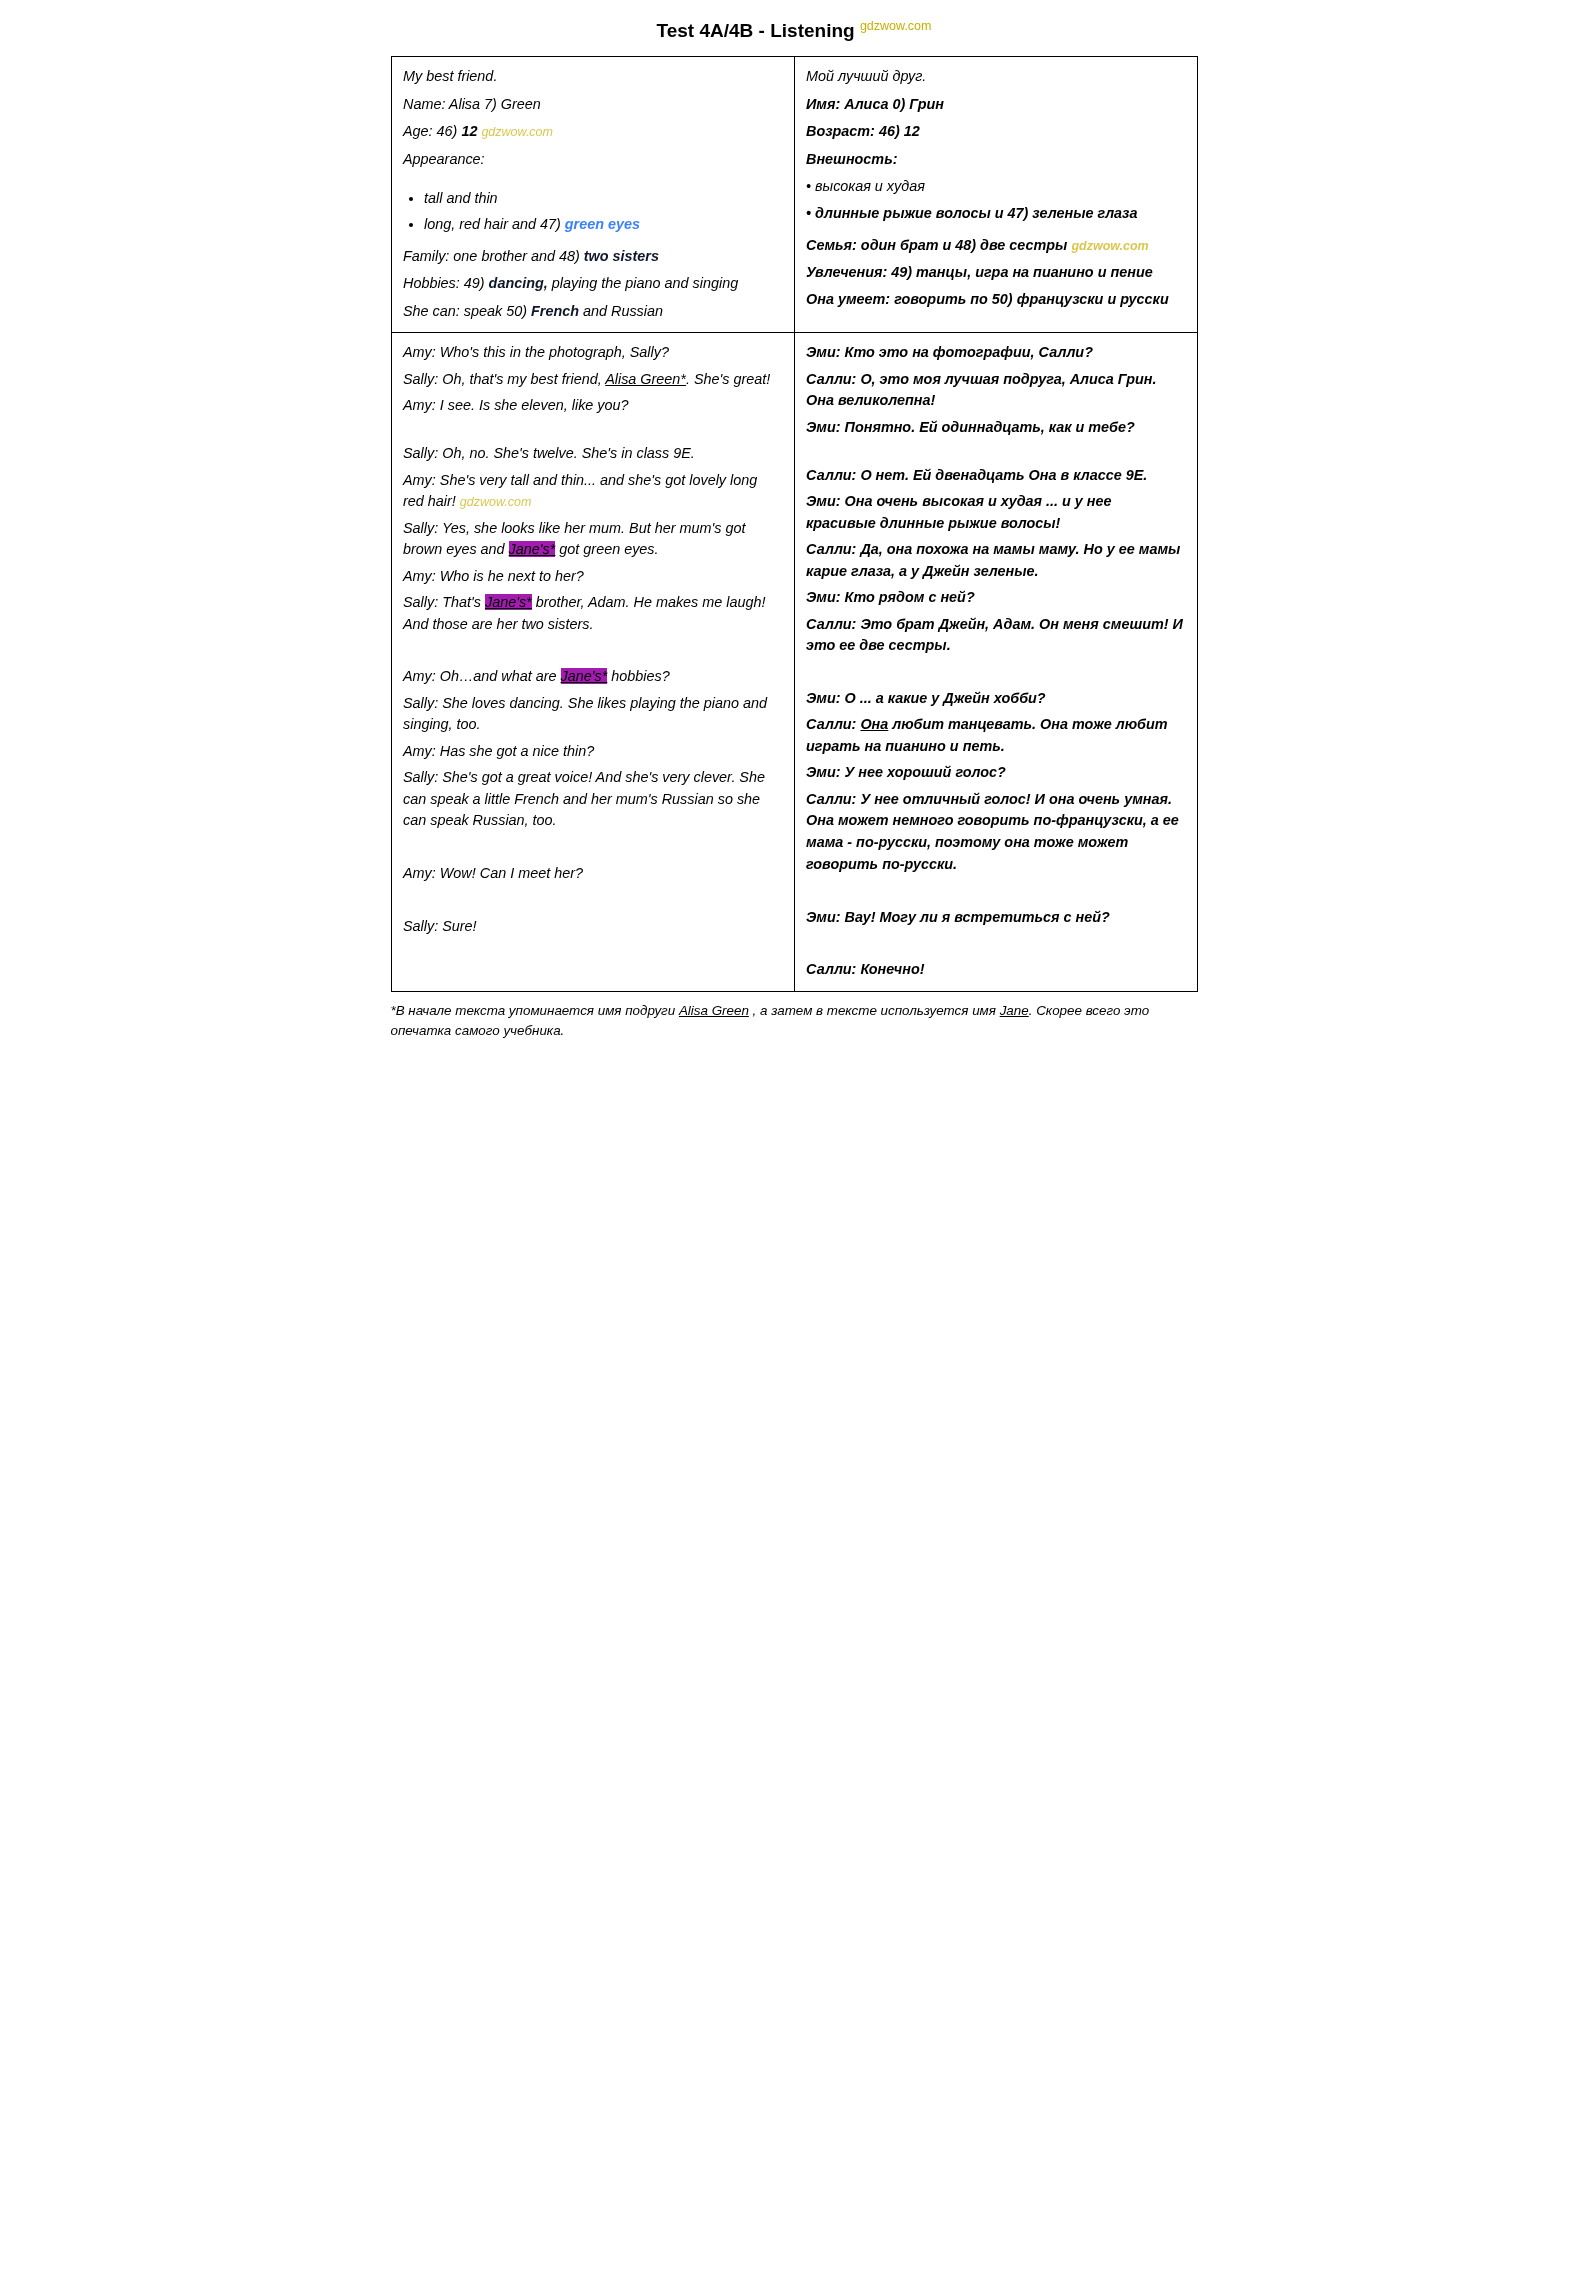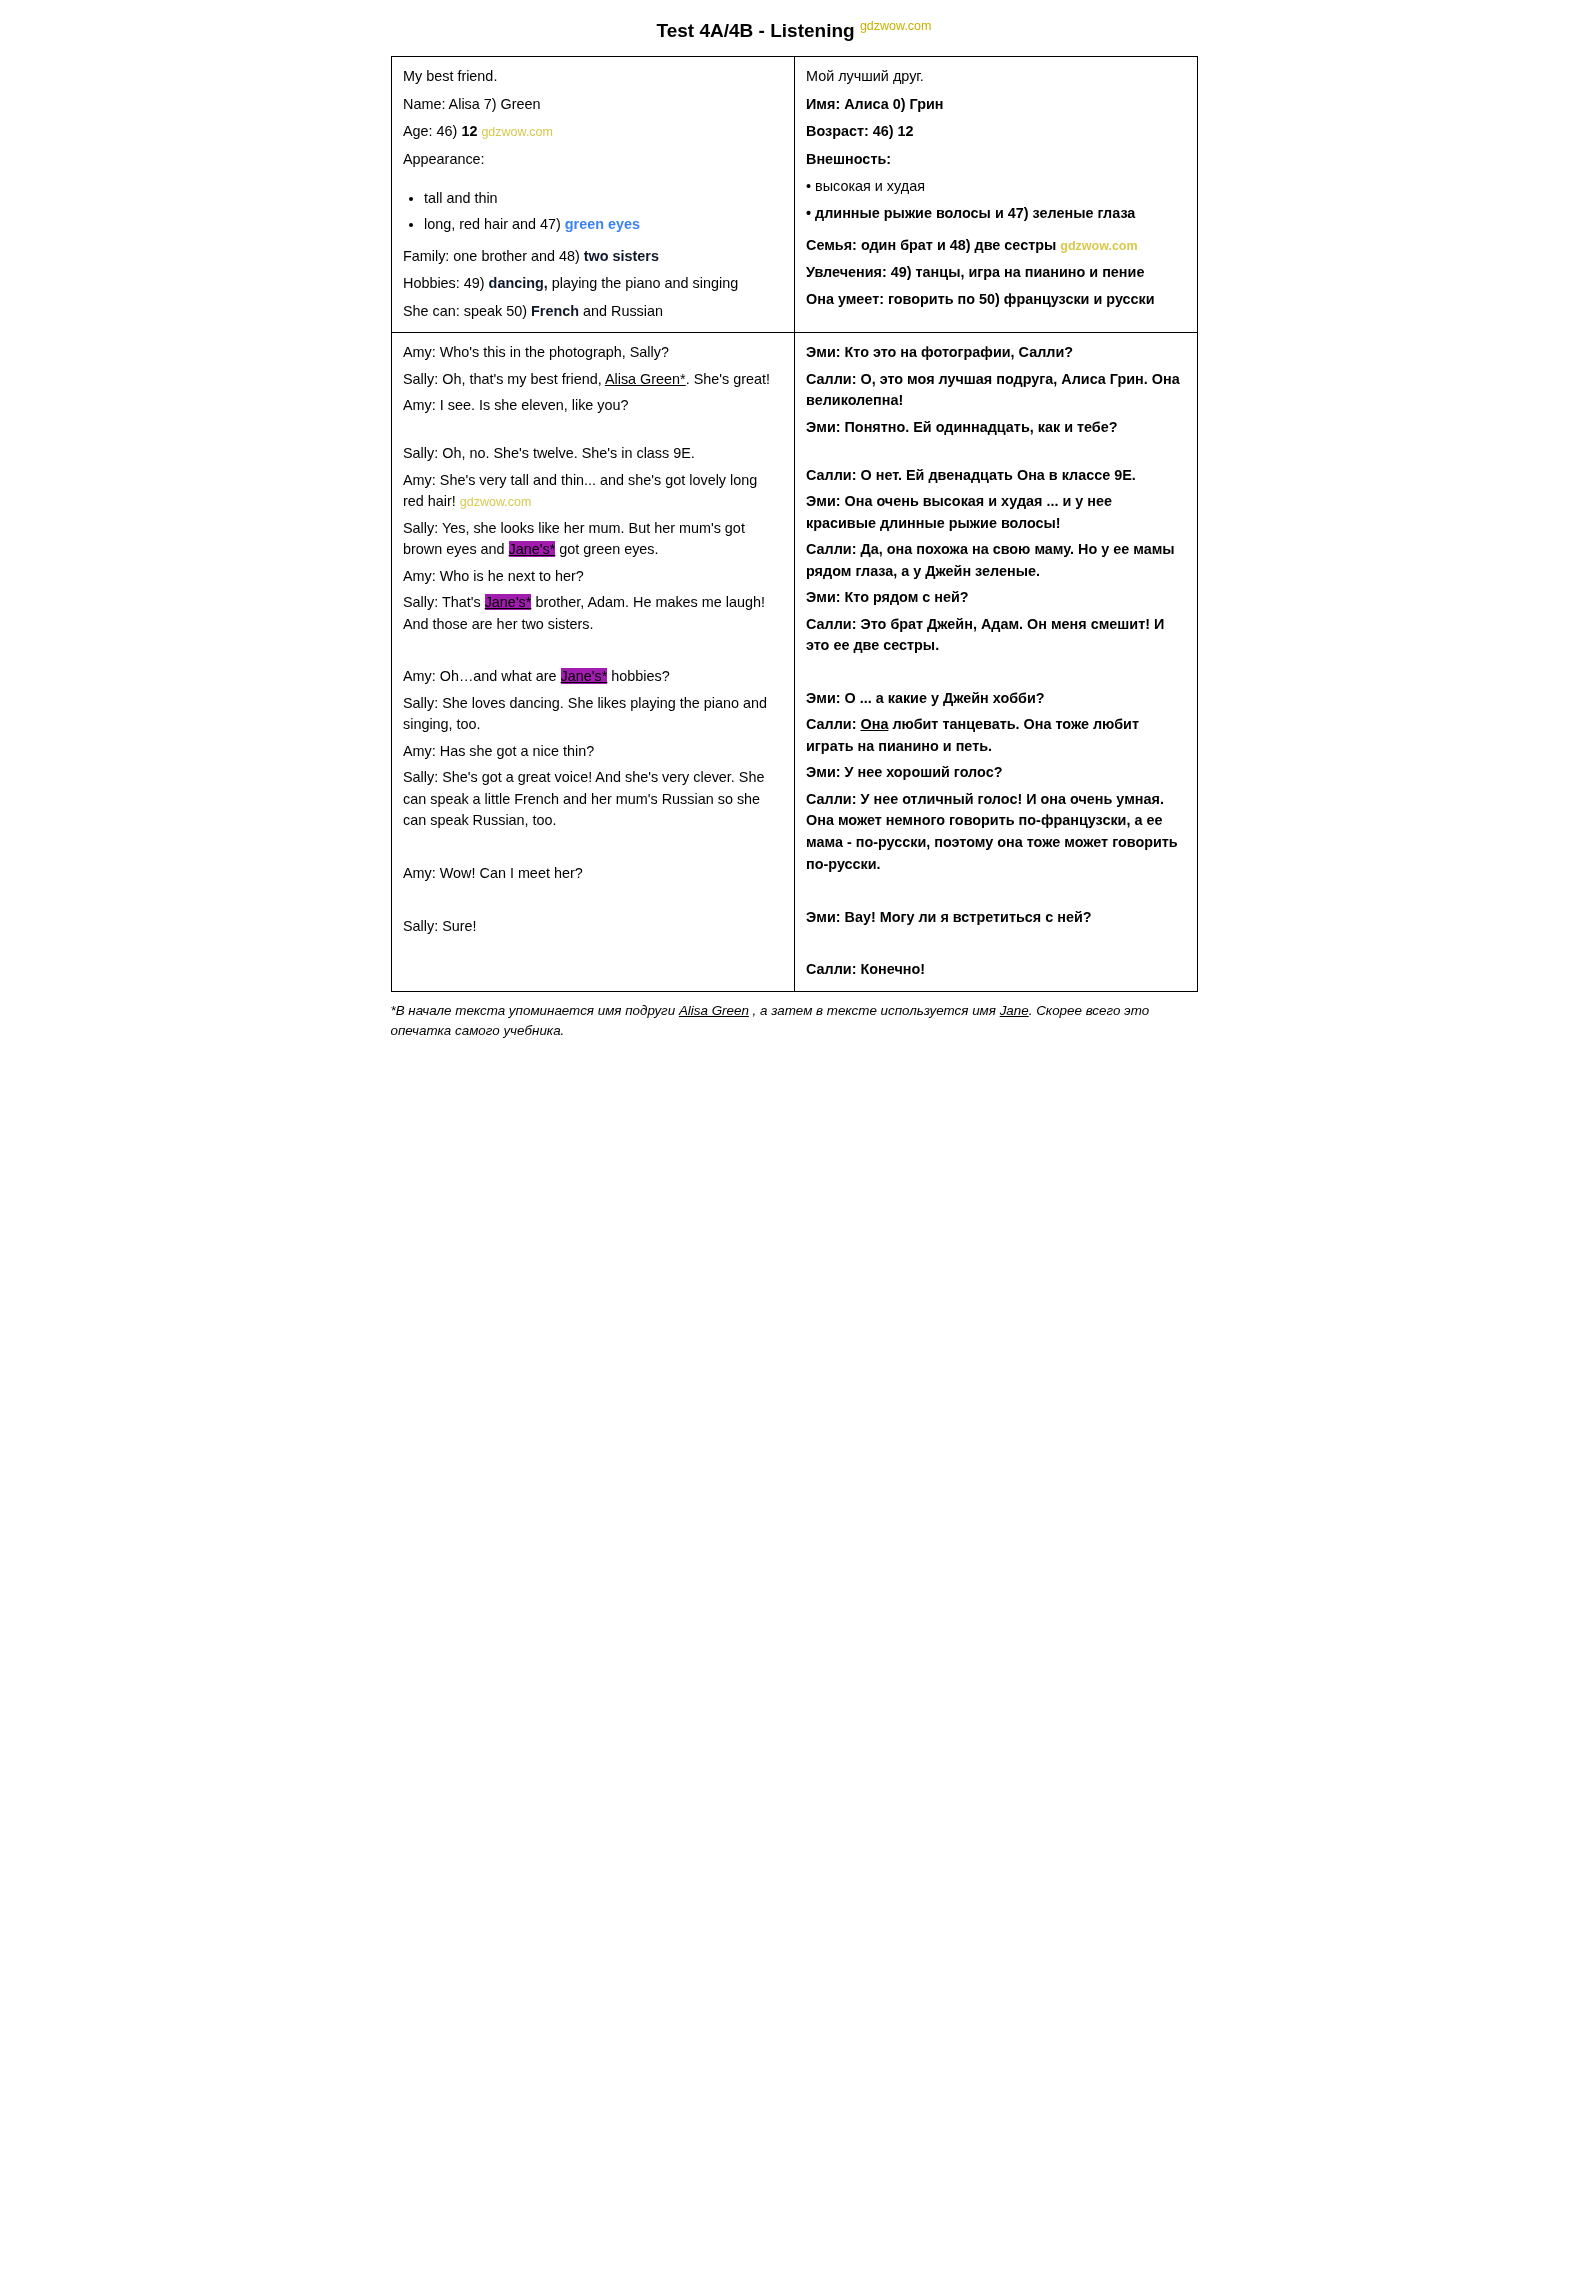--- a/index.html
+++ b/index.html
@@ -34,20 +34,21 @@
     table.main-table {
       width: 100%;
       border-collapse: collapse;
       border: 1.9px solid #000;
     }
     table.main-table td {
       border: 1.9px solid #000;
       vertical-align: top;
       padding: 9.6px 11.5px;
       width: 50%;
+      font-style: italic;
     }
     .bold { font-weight: bold; }
     .red { color: #0f172a; font-weight: bold; }
     .green-text { color: #3b82f6; font-weight: bold; }
     .yellow-highlight { background-color: #a21caf; }
     .underline { text-decoration: underline; }
     ul.bullet-list {
       list-style: disc;
       margin-left: 21px;
       margin-top: 17px;
@@ -147,21 +148,21 @@
         <p class="para">Sally: Sure!</p>
       </div>
     </td>
     <td>
       <div class="dialog-section">
         <p class="para bold">Эми: Кто это на фотографии, Салли?</p>
         <p class="para bold">Салли: О, это моя лучшая подруга, Алиса Грин. Она великолепна!</p>
         <p class="para bold">Эми: Понятно. Ей одиннадцать, как и тебе?</p>
         <p class="para bold"><br>Салли: О нет. Ей двенадцать <span>Она</span> в классе 9E.</p>
         <p class="para bold">Эми: Она очень высокая и худая ... и у нее красивые длинные рыжие волосы!</p>
-        <p class="para bold">Салли: Да, она похожа на свою маму. Но у ее мамы рядом глаза, а у Джейн зеленые.</p>
+        <p class="para bold">Салли: Да, она похожа на мамы маму. Но у ее мамы карие глаза, а у Джейн зеленые.</p>
         <p class="para bold">Эми: Кто рядом с ней?</p>
         <p class="para bold">Салли: Это брат Джейн, Адам. Он меня смешит! И это ее две сестры.</p>
         <p class="para">&nbsp;</p>
         <p class="para bold">Эми: О ... а какие у Джейн хобби?</p>
         <p class="para bold">Салли: <span class="underline">Она</span> любит танцевать. Она тоже любит играть на пианино и петь.</p>
         <p class="para bold">Эми: У нее хороший голос?</p>
         <p class="para bold">Салли: У нее отличный голос! И она очень умная. Она может немного говорить по-французски, а ее мама - по-русски, поэтому она тоже может говорить по-русски.</p>
         <p class="para">&nbsp;</p>
         <p class="para bold">Эми: Вау! Могу ли я встретиться с ней?</p>
         <p class="para">&nbsp;</p>

